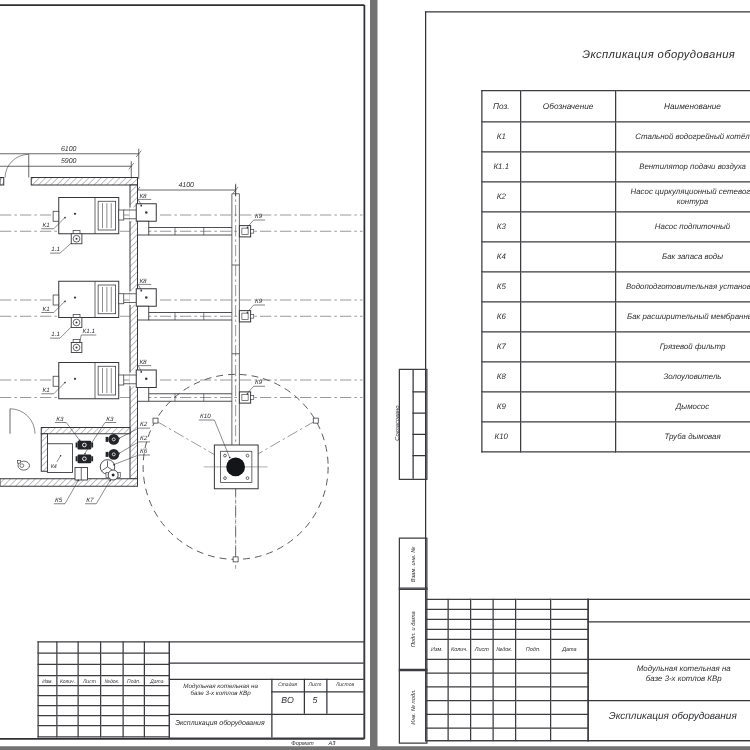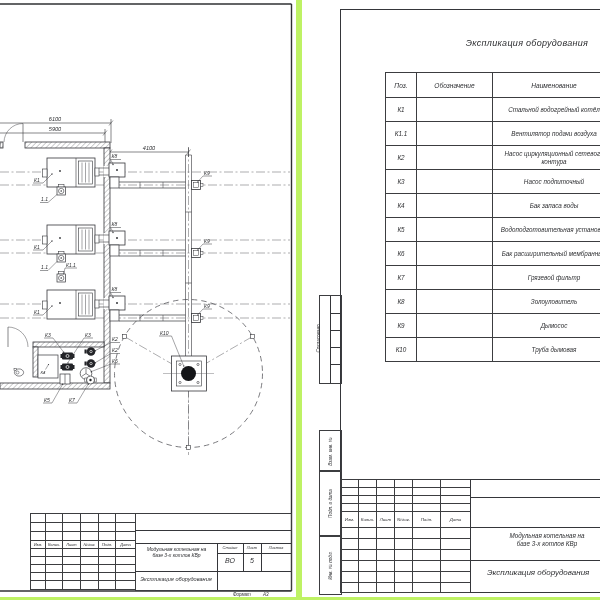--- a/index.html
+++ b/index.html
@@ -1,17 +1,17 @@
 <!DOCTYPE html>
 <html><head>
 <meta charset="utf-8">
 <style>
   html,body{margin:0;padding:0;}
   body{width:600px;height:600px;background:#eceef0;font-family:"Liberation Sans",sans-serif;}
-  .canvas{position:relative;width:600px;height:600px;overflow:hidden;background:#bef264;}
+  .canvas{position:relative;width:600px;height:600px;overflow:hidden;background:#737373;}
   .sheet{position:absolute;top:0;height:597px;background:#ffffff;overflow:hidden;}
   .sheet-left{left:0;width:296px;}
   .sheet-right{left:302px;width:298px;}
   .ln{position:absolute;background:#35363a;}
   .cadtxt{position:absolute;font-style:italic;color:#2d2e31;white-space:nowrap;}
   
   .spec-title{left:150px;top:38px;width:150px;text-align:center;font-size:9px;letter-spacing:.3px;}
   table.spec{position:absolute;left:83px;top:72px;width:230px;border-collapse:collapse;table-layout:fixed;}
   table.spec th,table.spec td{border:0.8px solid #3c3d40;font-style:italic;font-weight:normal;
     color:#2d2e31;text-align:center;vertical-align:middle;padding:0 2px;}

